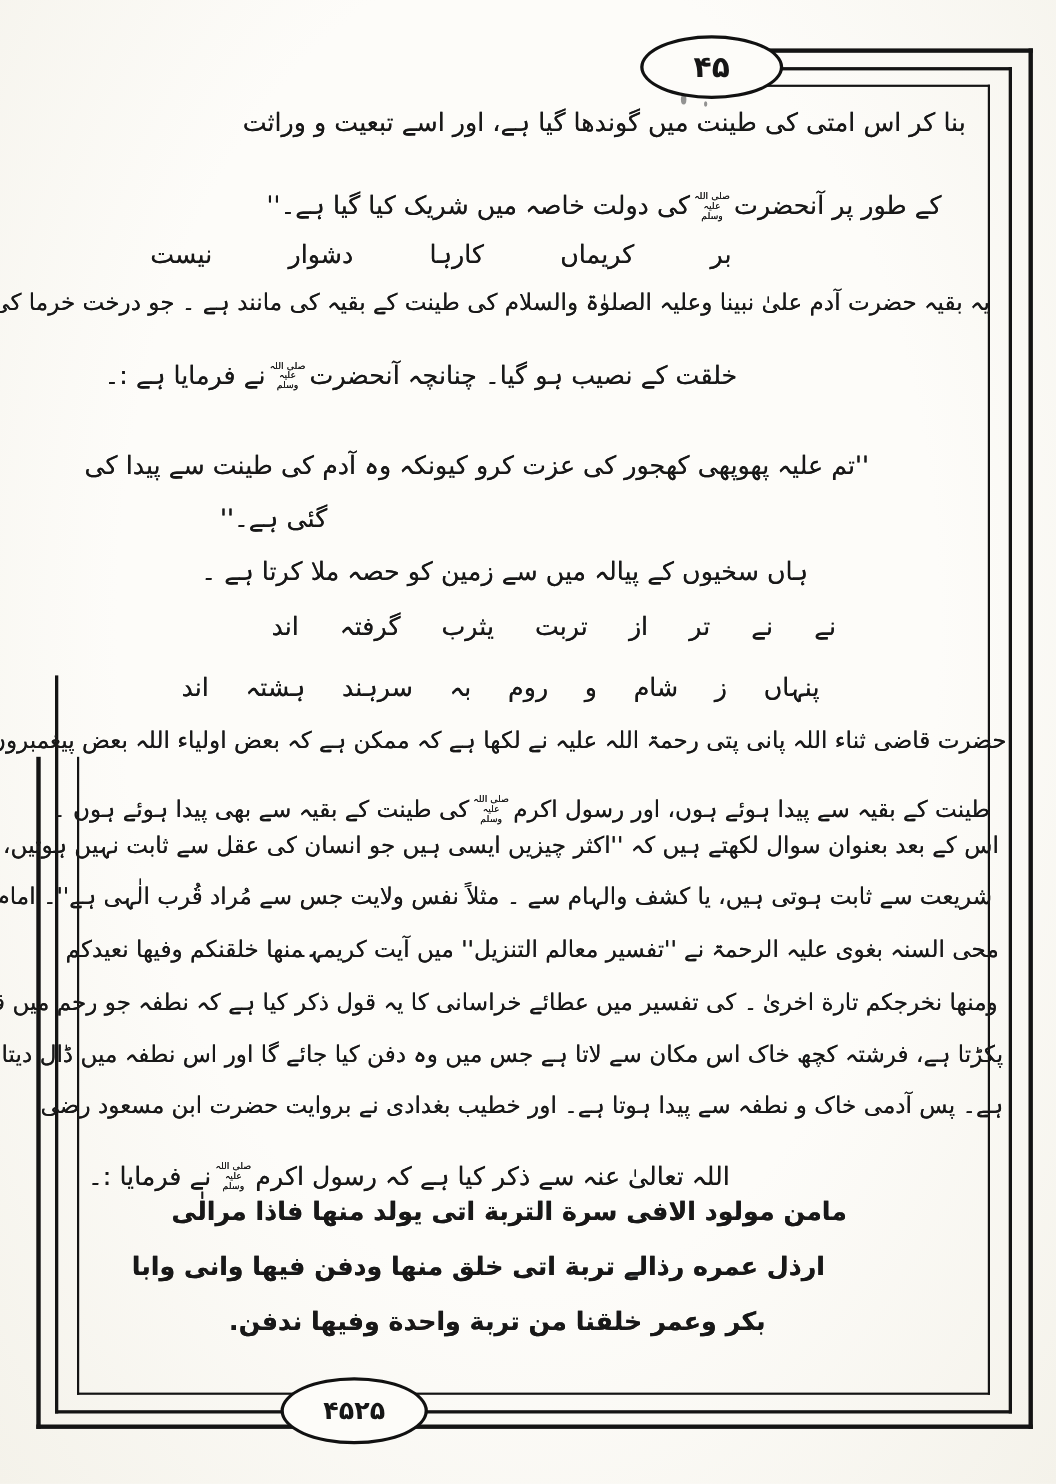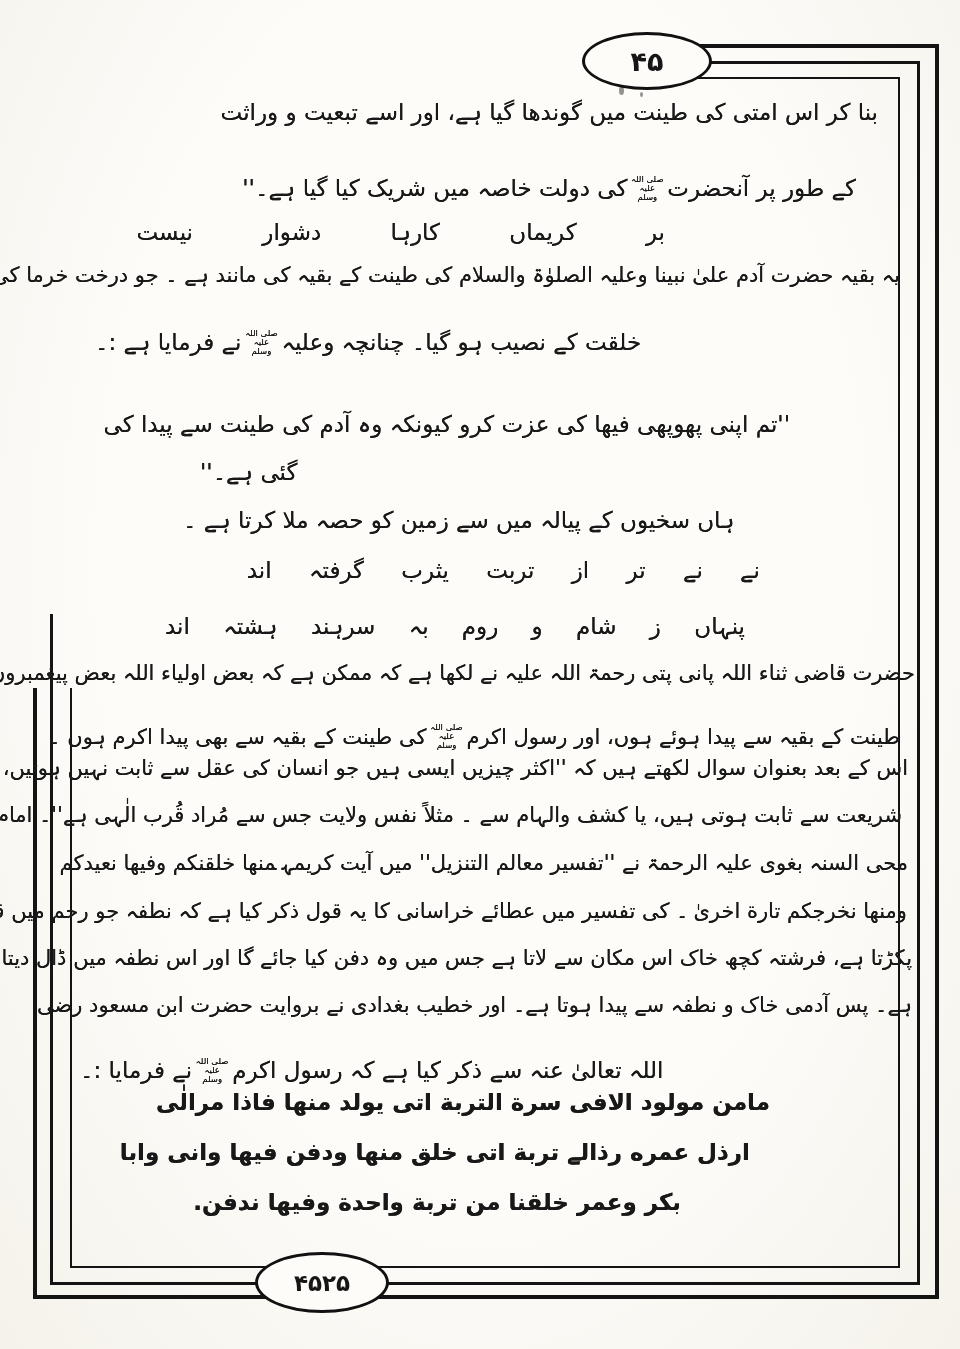--- a/index.html
+++ b/index.html
@@ -103,26 +103,26 @@
 
   <div class="ln" style="top:218px;right:295px;word-spacing:62px;">
     <span>بر کریماں کارہا دشوار نیست</span>
   </div>
 
   <div class="ln small" style="top:262px;right:60px;">
     <span>یہ بقیہ حضرت آدم علیٰ نبینا وعلیہ الصلوٰۃ والسلام کی طینت کے بقیہ کی مانند ہے ۔ جو درخت خرما کی</span>
   </div>
 
   <div class="ln" style="top:312px;left:95px;">
-    <span>خلقت کے نصیب ہو گیا۔ چنانچہ وعلیہ</span><span class="saw">صلی اللہ علیہ وسلم</span><span>نے فرمایا ہے :۔</span>
+    <span>خلقت کے نصیب ہو گیا۔ چنانچہ آنحضرت</span><span class="saw">صلی اللہ علیہ وسلم</span><span>نے فرمایا ہے :۔</span>
   </div>
 
 
   <div class="ln" style="top:410px;right:170px;">
-    <span>''تم اپنی پھوپھی فيها کی عزت کرو کیونکہ وہ آدم کی طینت سے پیدا کی</span>
+    <span>''تم علیہ پھوپھی کھجور کی عزت کرو کیونکہ وہ آدم کی طینت سے پیدا کی</span>
   </div>
 
   <div class="ln" style="top:458px;left:200px;">
     <span>گئی ہے۔''</span>
   </div>
 
   <div class="ln" style="top:506px;left:183px;">
     <span>ہاں سخیوں کے پیالہ میں سے زمین کو حصہ ملا کرتا ہے ۔</span>
   </div>
 
@@ -132,21 +132,21 @@
 
   <div class="ln" style="top:612px;right:215px;word-spacing:26px;">
     <span>پنہاں ز شام و روم بہ سرہند ہشتہ اند</span>
   </div>
 
   <div class="ln small" style="top:660px;right:45px;">
     <span>حضرت قاضی ثناء اللہ پانی پتی رحمۃ اللہ علیہ نے لکھا ہے کہ ممکن ہے کہ بعض اولیاء اللہ بعض پیغمبروں کی</span>
   </div>
 
   <div class="ln small" style="top:706px;right:60px;">
-    <span>طینت کے بقیہ سے پیدا ہوئے ہوں، اور رسول اکرم</span><span class="saw">صلی اللہ علیہ وسلم</span><span>کی طینت کے بقیہ سے بھی پیدا اکرم ہوں ۔</span>
+    <span>طینت کے بقیہ سے پیدا ہوئے ہوں، اور رسول اکرم</span><span class="saw">صلی اللہ علیہ وسلم</span><span>کی طینت کے بقیہ سے بھی پیدا ہوئے ہوں ۔</span>
   </div>
 
   <div class="ln small" style="top:755px;right:52px;">
     <span>اس کے بعد بعنوان سوال لکھتے ہیں کہ ''اکثر چیزیں ایسی ہیں جو انسان کی عقل سے ثابت نہیں ہوتیں، مگر</span>
   </div>
 
   <div class="ln small" style="top:802px;right:58px;">
     <span>شریعت سے ثابت ہوتی ہیں، یا کشف والہام سے ۔ مثلاً نفس ولایت جس سے مُراد قُرب الٰہی ہے''۔ امام</span>
   </div>
 
@@ -171,17 +171,17 @@
   </div>
 
   <div class="ln" style="top:1040px;left:80px;">
     <span>اللہ تعالیٰ عنہ سے ذکر کیا ہے کہ رسول اکرم</span><span class="saw">صلی اللہ علیہ وسلم</span><span>نے فرمایا :۔</span>
   </div>
 
   <div class="ln ar" style="top:1138px;right:210px;">
     <span>ارذل عمره رذالے تربة اتی خلق منها ودفن فيها وانی وابا</span>
   </div>
 
-  <div class="ln ar" style="top:1188px;right:279px;">
+  <div class="ln ar" style="top:1188px;right:264px;">
     <span>بكر وعمر خلقنا من تربة واحدة وفيها ندفن.</span>
   </div>
 
 </div>
 
 </body></html>

